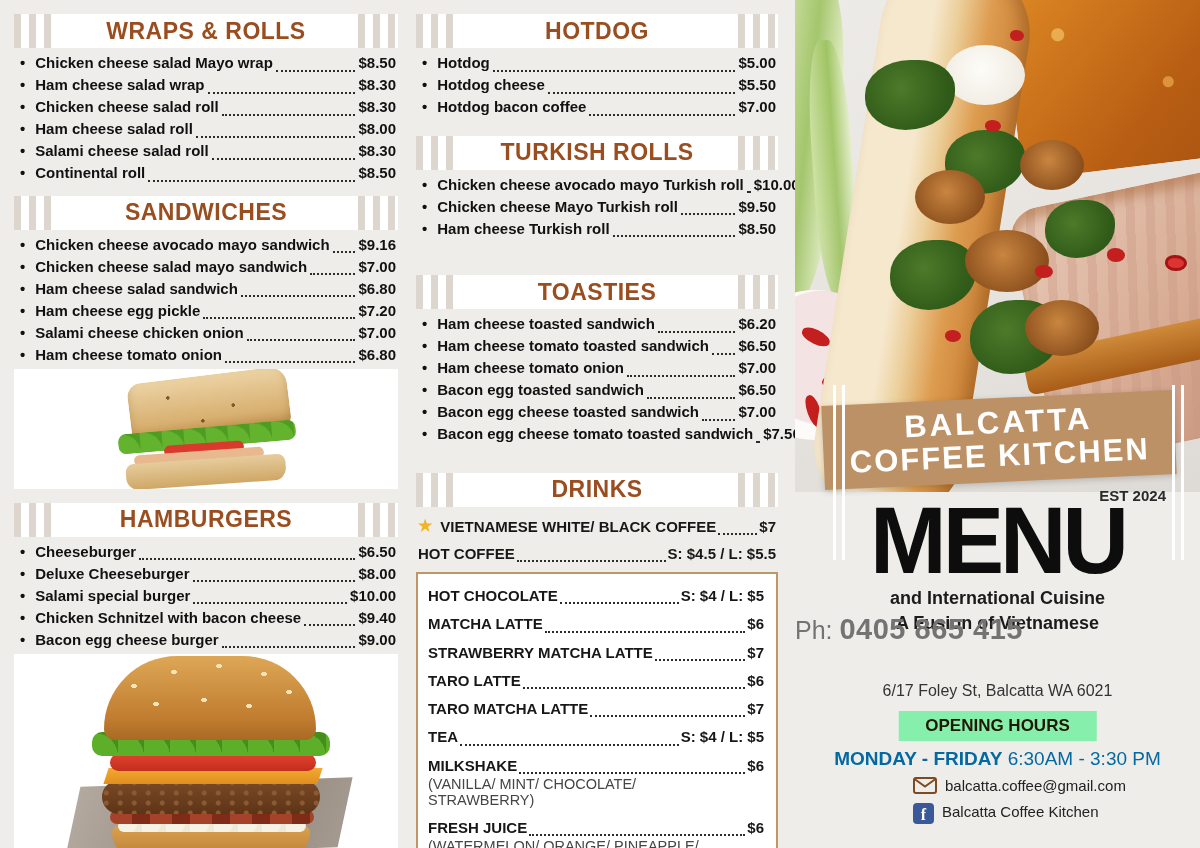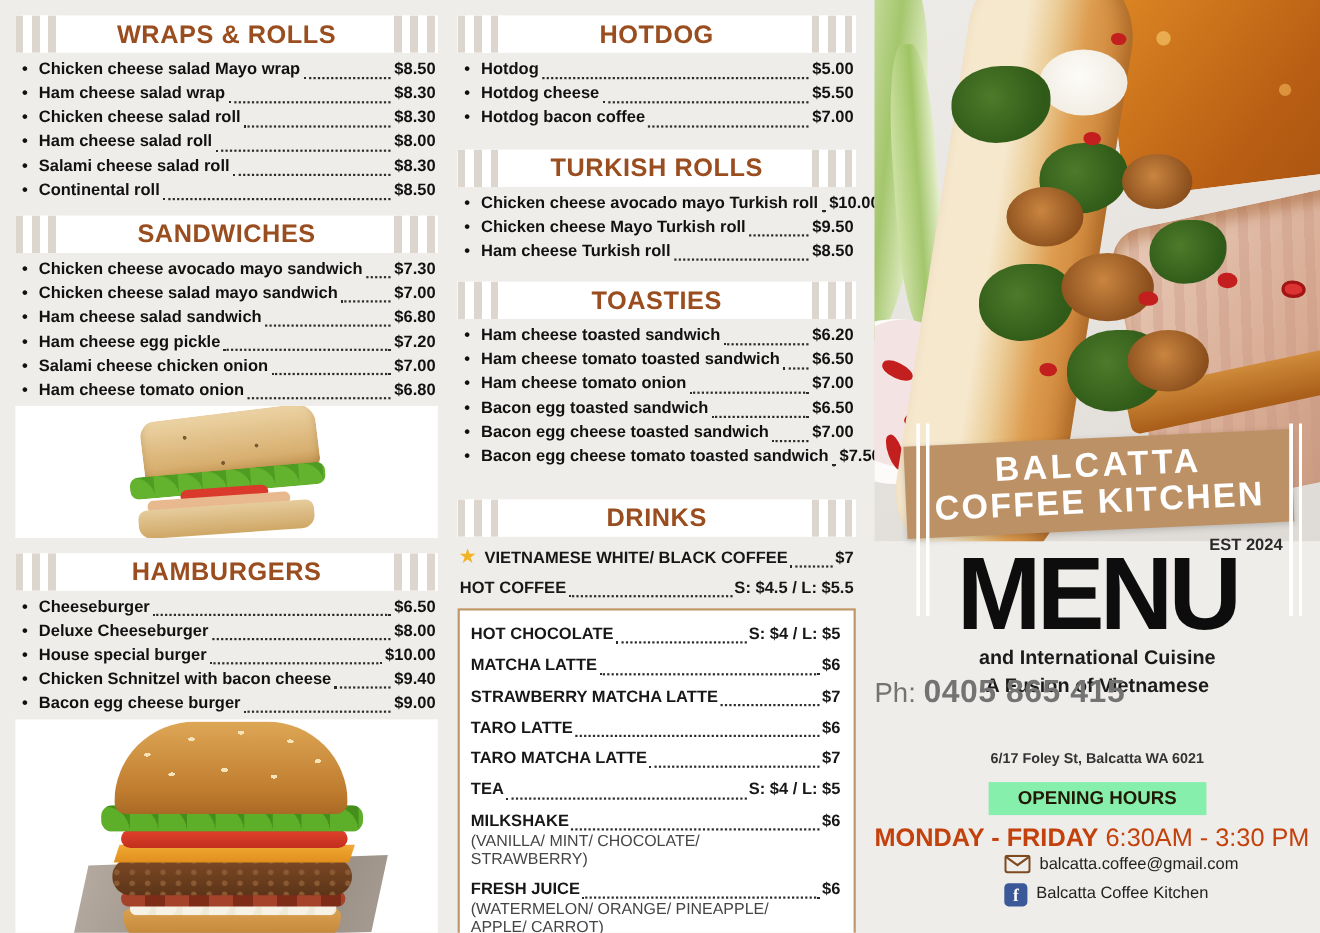--- a/index.html
+++ b/index.html
@@ -119,25 +119,25 @@
     position:absolute; left:0; right:0; top:494px; text-align:center;
     font-size:92px; font-weight:800; color:#0d0d0d; letter-spacing:-4px;
     transform:scaleY(1.02); line-height:1;
   }
   #tagline { position:absolute; left:0; right:0; top:586px; text-align:center;
     font-size:18px; font-weight:700; color:#1b1b1b; line-height:1.4; }
   #phone-row { position:absolute; left:0; right:0; top:613px; text-align:left; color:#737373; }
   #phone-row .ph-label { font-size:25px; font-weight:400; }
   #phone-row .ph-num   { font-size:29px; font-weight:800; letter-spacing:.5px; }
   #address { position:absolute; left:0; right:0; top:682px; text-align:center;
-    font-size:13px; font-weight:700; color:#333; }
+    font-size:16px; font-weight:400; color:#333; }
   #hours-badge { position:absolute; left:50%; top:711px; transform:translateX(-50%);
     background:#86efac; padding:5px 27px; font-size:17px; font-weight:800; color:#221806; white-space:nowrap; }
-  #hours-line { position:absolute; left:0; right:0; top:748px; 
-    font-size:23px; color:#c2410c; white-space:nowrap; }
+  #hours-line { position:absolute; left:0; right:0; top:748px; text-align:center;
+    font-size:19px; color:#0369a1; white-space:nowrap; }
   #hours-line .days { font-weight:800; }
   #hours-line .time { font-weight:400; }
   .contact-row { position:absolute; left:118px; display:flex; align-items:flex-start; gap:8px;
     font-size:15px; color:#222; }
   #email-row { top:777px; }
   #fb-row { top:803px; }
   .fb-icon { width:21px; height:21px; background:#3b5998; border-radius:4px;
     color:#fff; font-weight:800; font-size:16px; display:flex; align-items:flex-end; justify-content:center;
     line-height:1.1; font-family:"Liberation Serif", serif; }
 
@@ -244,21 +244,21 @@
     <div class="band">
       <span class="stripes left"></span>
       <h2>SANDWICHES</h2>
       <span class="stripes right"></span>
     </div>
     <ul class="items">
         <li class="menu-item">
           <span class="bullet">•</span>
           <span class="iname">Chicken cheese avocado mayo sandwich</span>
           <span class="leader"></span>
-          <span class="iprice">$7.30</span>
+          <span class="iprice">$9.16</span>
         </li>
         <li class="menu-item">
           <span class="bullet">•</span>
           <span class="iname">Chicken cheese salad mayo sandwich</span>
           <span class="leader"></span>
           <span class="iprice">$7.00</span>
         </li>
         <li class="menu-item">
           <span class="bullet">•</span>
           <span class="iname">Ham cheese salad sandwich</span>
@@ -308,21 +308,21 @@
           <span class="iprice">$6.50</span>
         </li>
         <li class="menu-item">
           <span class="bullet">•</span>
           <span class="iname">Deluxe Cheeseburger</span>
           <span class="leader"></span>
           <span class="iprice">$8.00</span>
         </li>
         <li class="menu-item">
           <span class="bullet">•</span>
-          <span class="iname">House special burger</span>
+          <span class="iname">Salami special burger</span>
           <span class="leader"></span>
           <span class="iprice">$10.00</span>
         </li>
         <li class="menu-item">
           <span class="bullet">•</span>
           <span class="iname">Chicken Schnitzel with bacon cheese</span>
           <span class="leader"></span>
           <span class="iprice">$9.40</span>
         </li>
         <li class="menu-item">
@@ -400,21 +400,21 @@
         <li class="menu-item">
           <span class="bullet">•</span>
           <span class="iname">Ham cheese Turkish roll</span>
           <span class="leader"></span>
           <span class="iprice">$8.50</span>
         </li>
       </ul>
   </section>
 
   <section class="menu-section">
-    <div class="band" style="margin-top:19px">
+    <div class="band" style="margin-top:38px">
       <span class="stripes left"></span>
       <h2>TOASTIES</h2>
       <span class="stripes right"></span>
     </div>
     <ul class="items">
         <li class="menu-item">
           <span class="bullet">•</span>
           <span class="iname">Ham cheese toasted sandwich</span>
           <span class="leader"></span>
           <span class="iprice">$6.20</span>

